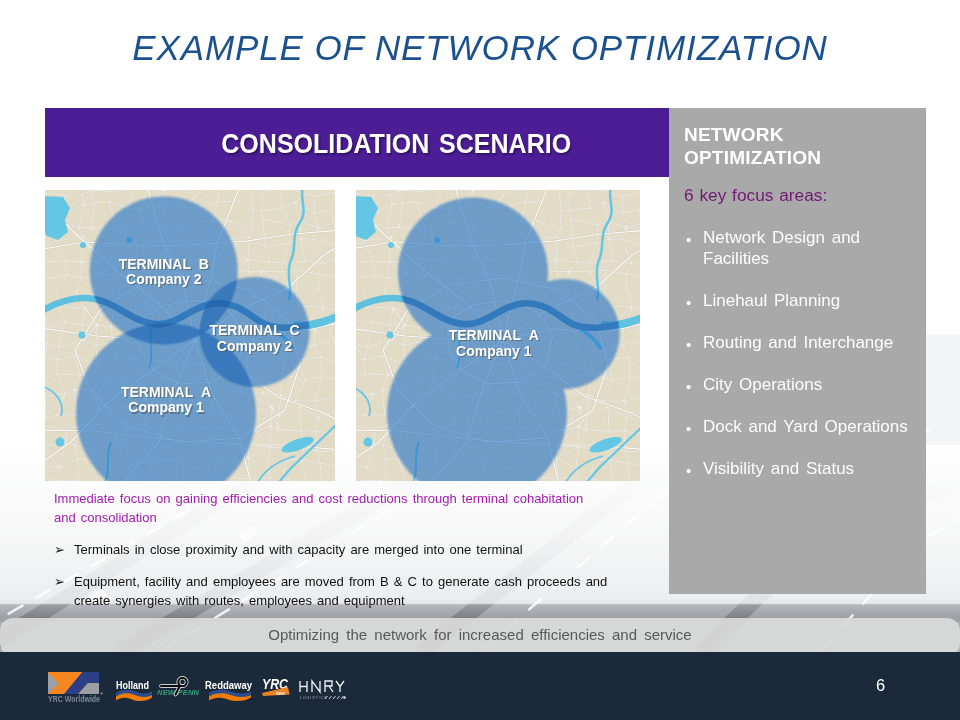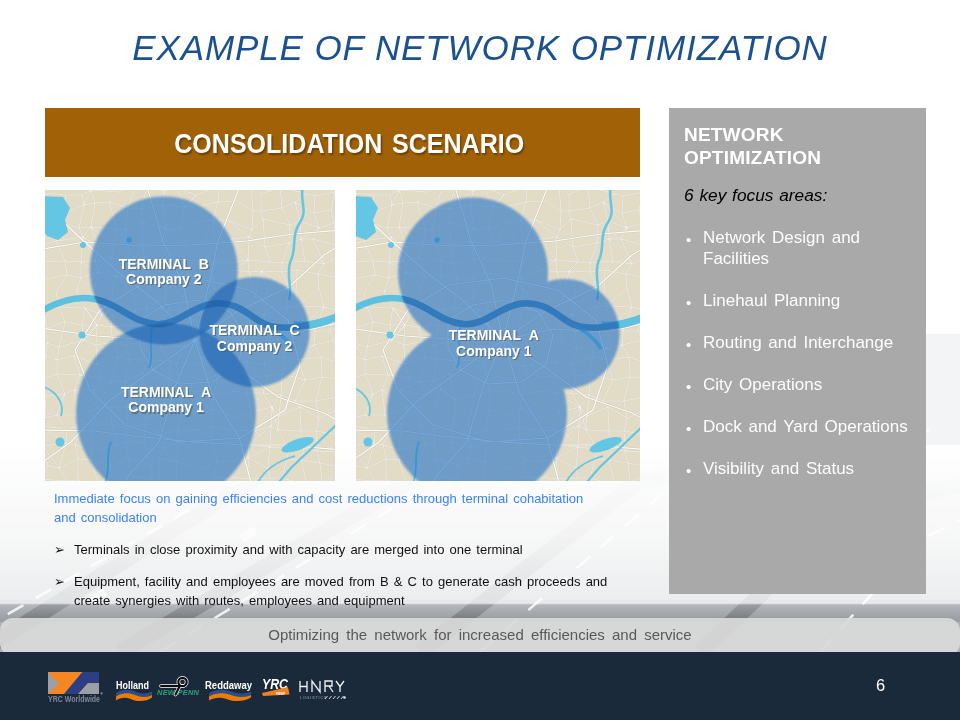--- a/index.html
+++ b/index.html
@@ -43,21 +43,21 @@
      <rect x="520" y="170" width="15" height="8" transform="rotate(-18 527 174)"></rect>
      <rect x="760" y="235" width="17" height="9" transform="rotate(-22 768 239)"></rect>
      <rect x="90" y="262" width="16" height="9" transform="rotate(-34 98 266)"></rect>
    </g>
  </g>
 </svg>
 
 <div id="title" class="abs" style="left:0;top:28px;width:960px;text-align:center;
   font-size:35px;color:#1b518f;letter-spacing:0.9px;font-style:italic;">EXAMPLE OF NETWORK OPTIMIZATION</div>
 
-<div class="abs" style="left:45px;top:108px;width:595px;height:69px;background:#a16207;">
+<div class="abs" style="left:45px;top:108px;width:595px;height:69px;background:#4c1d95;padding-left:47px;">
   <div style="text-align:center;"><div id="consol" style="display:inline-block;position:relative;left:7px;margin-top:20px;font-size:27.5px;font-weight:bold;color:#fff;
     word-spacing:3px;transform:scaleX(0.91);text-shadow:1.5px 1.5px 2px rgba(0,0,0,0.35);">CONSOLIDATION SCENARIO</div></div>
 </div>
 
 <svg class="abs" style="left:45px;top:190px" width="290" height="291" viewBox="0 0 290 291">
 <defs>
 <g id="basemap">
  <rect width="290" height="291" fill="#e2dbc6"></rect>
  <g fill="none" stroke="#cdc8bb" stroke-width="1.5" opacity="0.55">
 <path d="M1,3 L21,5 L37,5 L46,-0 L74,2 L90,-5 L102,-3 L120,1 L131,-3 L151,5 L174,-4 L191,-4 L206,-4 L216,4 L235,-3 L262,4 L270,6 L290,2"></path>
@@ -405,33 +405,33 @@
 <text x="140.75" y="165.5">Company 1</text>
    </g>
    <g fill="#ffffff">
      <text x="140.75" y="149.5">TERMINAL&nbsp;&nbsp;A</text>
 <text x="140.75" y="165.5">Company 1</text>
    </g>
  </g>
 </g>
 </svg>
 
-<div id="para1" class="abs" style="left:54px;top:489px;width:545px;font-size:13px;color:#3b82f6;line-height:19px;word-spacing:1.5px;">
+<div id="para1" class="abs" style="left:54px;top:489px;width:545px;font-size:13px;color:#a21caf;line-height:19px;word-spacing:1.5px;">
 Immediate focus on gaining efficiencies and cost reductions through terminal cohabitation and consolidation
 </div>
 <div id="b1" class="abs" style="left:54px;top:540px;width:600px;font-size:13px;color:#111;line-height:19px;word-spacing:1.5px;">
 <div style="position:relative;padding-left:20px;"><span style="position:absolute;left:0;font-size:13px;">➢</span>Terminals in close proximity and with capacity are merged into one terminal</div>
 </div>
 <div id="b2" class="abs" style="left:54px;top:572px;width:560px;font-size:13px;color:#111;line-height:19px;word-spacing:1.5px;">
 <div style="position:relative;padding-left:20px;"><span style="position:absolute;left:0;font-size:13px;">➢</span>Equipment, facility and employees are moved from B &amp; C to generate cash proceeds and create synergies with routes, employees and equipment</div>
 </div>
 
 <div class="abs" style="left:669px;top:108px;width:257px;height:486px;background:#a9a9a9;color:#fff;">
   <div id="nethdr" style="margin:15px 12px 0 15px;font-size:19px;font-weight:bold;line-height:23px;letter-spacing:0.2px;">NETWORK<br>OPTIMIZATION</div>
-  <div id="sixkey" style="margin:16px 0 8px 15px;font-size:17.3px;color:#000000;word-spacing:1px;font-style:italic;">6 key focus areas:</div>
+  <div id="sixkey" style="margin:16px 0 8px 15px;font-size:17.3px;color:#701a75;word-spacing:1px;">6 key focus areas:</div>
   <div style="margin:21px 0 0 15px;font-size:17px;color:#fdfdfd;word-spacing:2px;line-height:21px;">
     <div style="position:relative;padding-left:19px;margin-bottom:21px;"><span style="position:absolute;left:2px;font-size:15px;top:2px;">•</span>Network Design and Facilities</div>
     <div style="position:relative;padding-left:19px;margin-bottom:21px;"><span style="position:absolute;left:2px;font-size:15px;top:2px;">•</span>Linehaul Planning</div>
     <div style="position:relative;padding-left:19px;margin-bottom:21px;"><span style="position:absolute;left:2px;font-size:15px;top:2px;">•</span>Routing and Interchange</div>
     <div style="position:relative;padding-left:19px;margin-bottom:21px;"><span style="position:absolute;left:2px;font-size:15px;top:2px;">•</span>City Operations</div>
     <div style="position:relative;padding-left:19px;margin-bottom:21px;"><span style="position:absolute;left:2px;font-size:15px;top:2px;">•</span>Dock and Yard Operations</div>
     <div style="position:relative;padding-left:19px;"><span style="position:absolute;left:2px;font-size:15px;top:2px;">•</span>Visibility and Status</div>
   </div>
 </div>
 

